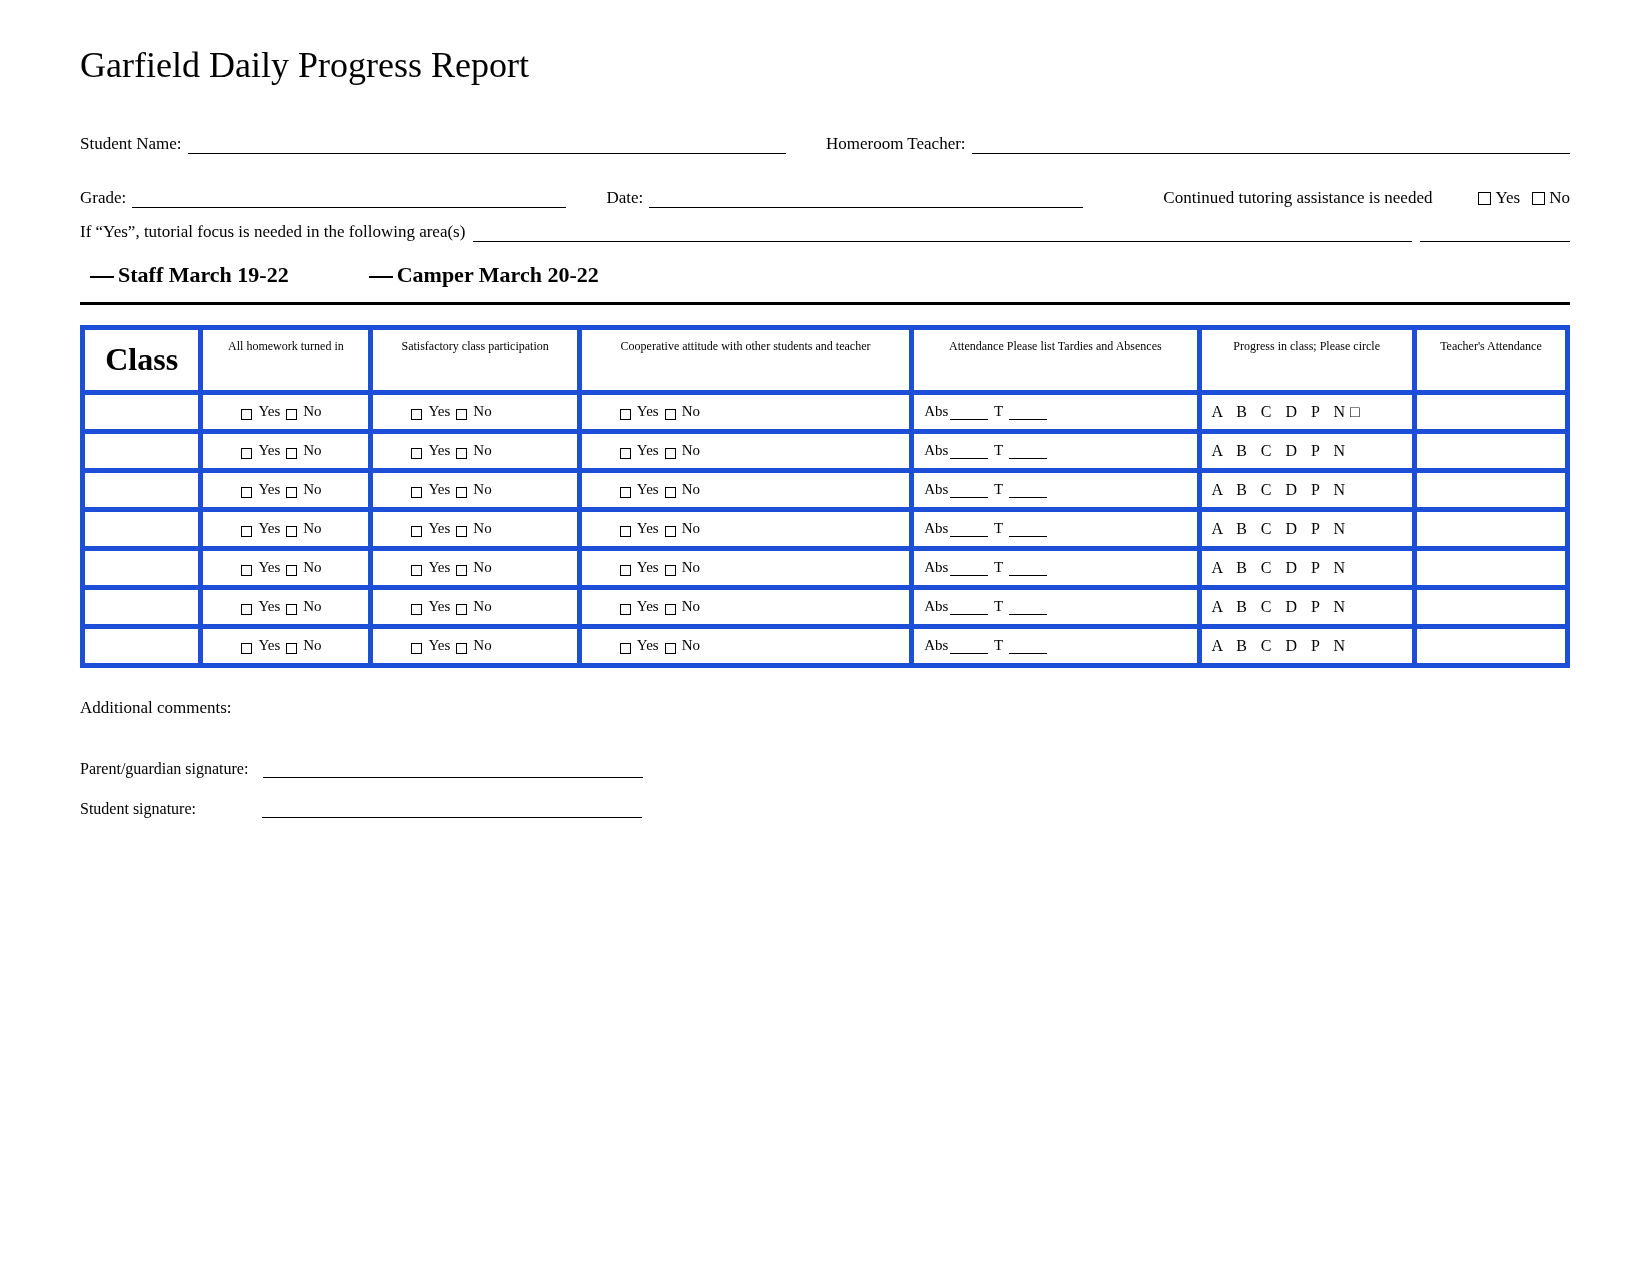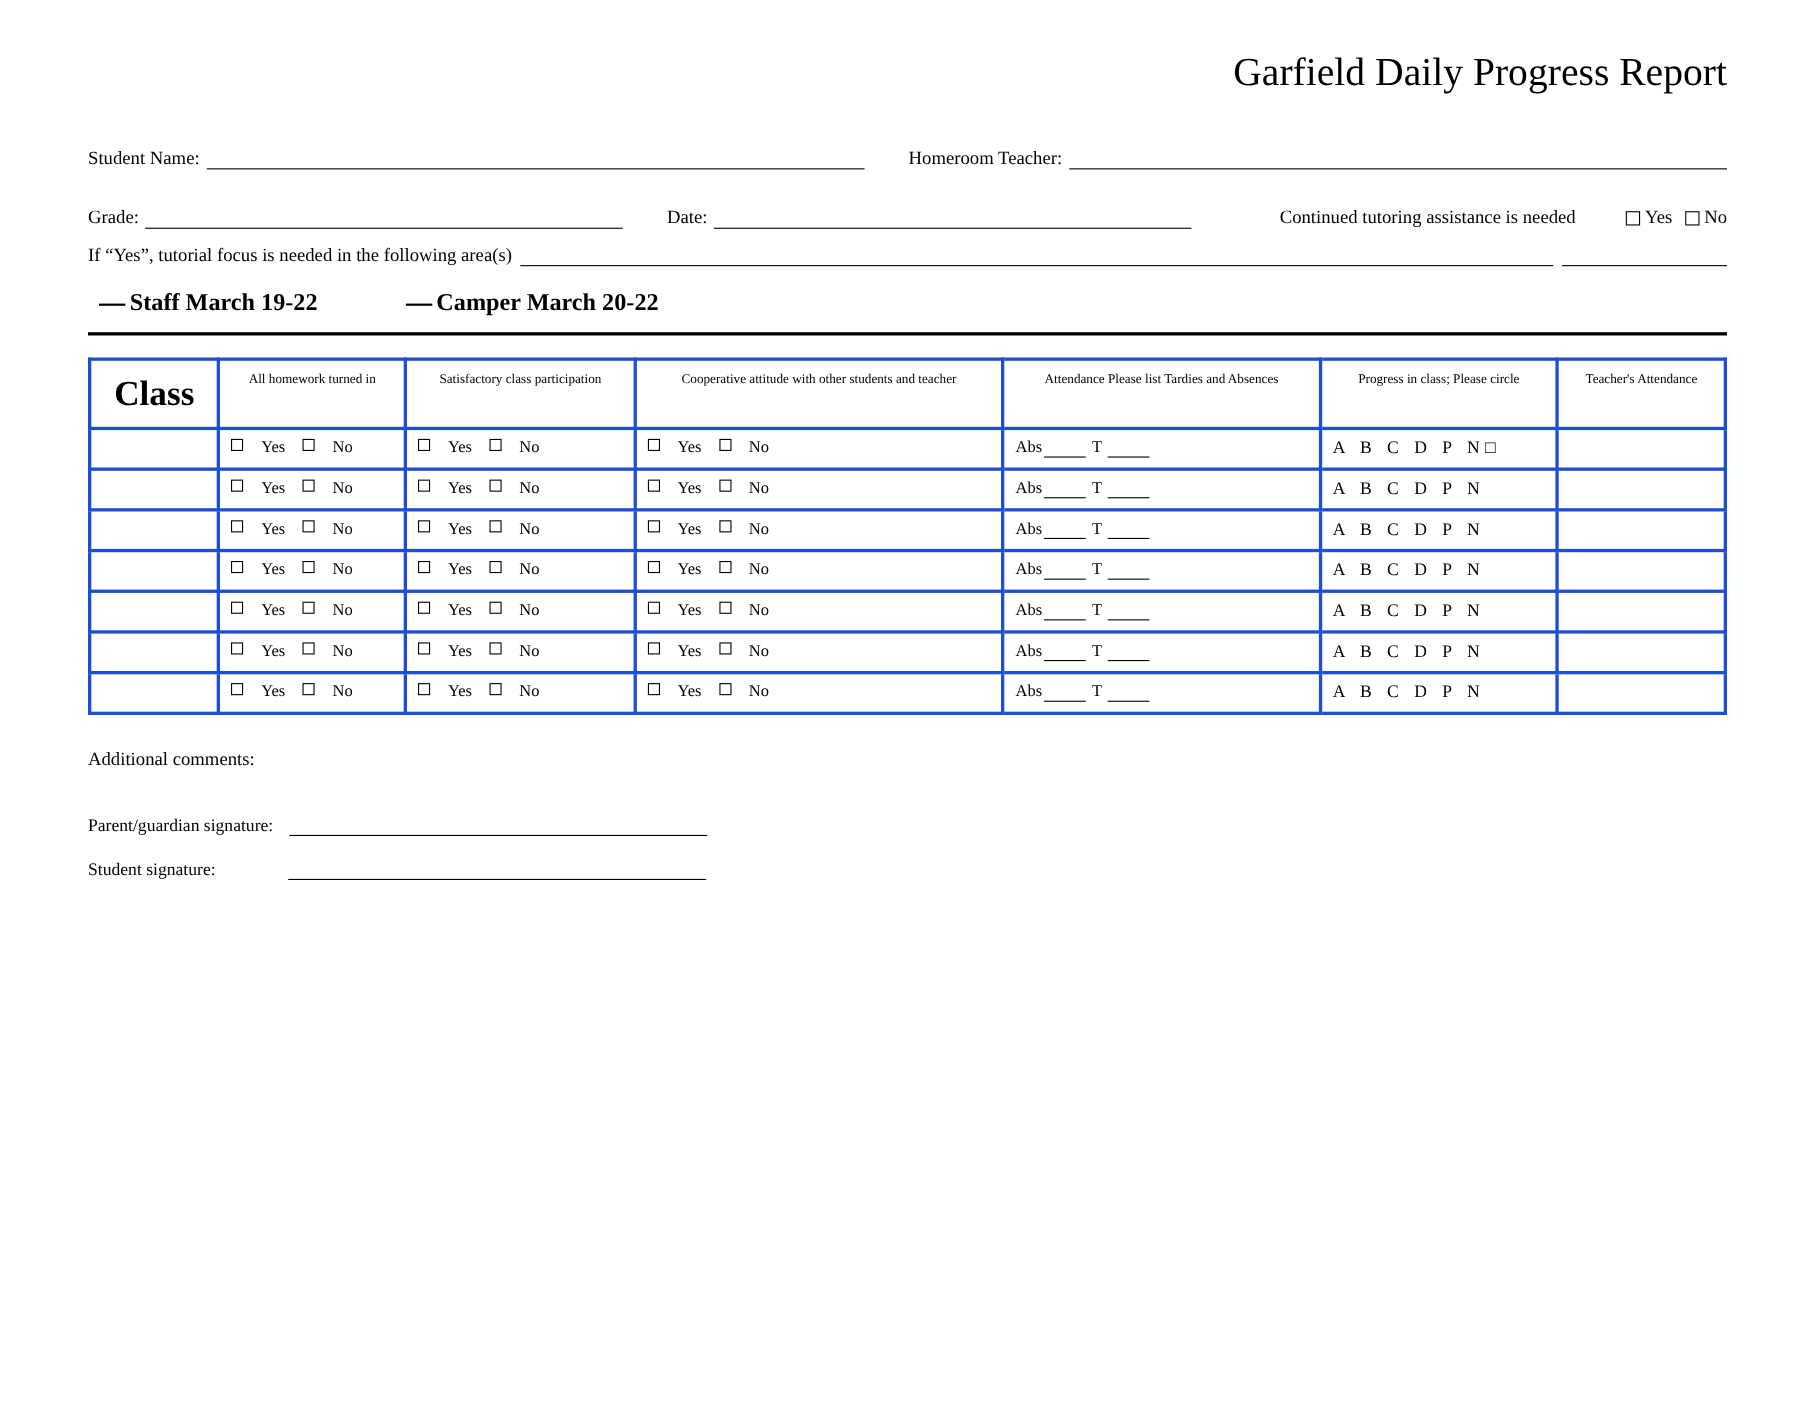--- a/index.html
+++ b/index.html
@@ -5,21 +5,21 @@
     * { box-sizing: border-box; margin: 0; padding: 0; }
     body {
       background: #fff;
       font-family: 'Times New Roman', Times, serif;
       color: #000;
       width: 1650px;
       min-height: 1275px;
       padding: 40px 80px;
     }
     .title-section {
-      text-align: right;
+      text-align: left;
       margin-bottom: 24px;
     }
     .title-section h1 {
       font-size: 36px;
       font-weight: normal;
       line-height: 1.4;
     }
     .form-row {
       display: flex;
       align-items: flex-end;
@@ -96,44 +96,45 @@
       margin: 14px 0 20px 0;
     }
     
     table {
       width: 100%;
       border-collapse: collapse;
       font-size: 16px;
       margin-bottom: 30px;
     }
     table th, table td {
-      border: 3px solid #1d4ed8;
+      border: 5px solid #1d4ed8;
       padding: 8px 10px;
       vertical-align: middle;
     }
     table thead th {
       font-weight: normal;
       vertical-align: top;
       font-size: 12px;
       line-height: 1.35;
     }
     .class-header {
       font-size: 32px;
       font-weight: bold;
       vertical-align: middle;
     }
     .data-cell {
       white-space: nowrap;
       font-size: 15px;
     }
     .yn {
       display: flex;
-      align-items: flex-start;
-      gap: 16px;
+      align-items: flex-end;
+      gap: 6px;
       white-space: nowrap;
+      margin-left: 28px;
     }
     .yn .box {
       width: 11px;
       height: 11px;
       border: 1px solid #000;
       display: inline-block;
     }
     .grades {
       letter-spacing: 5px;
       font-size: 16px;

